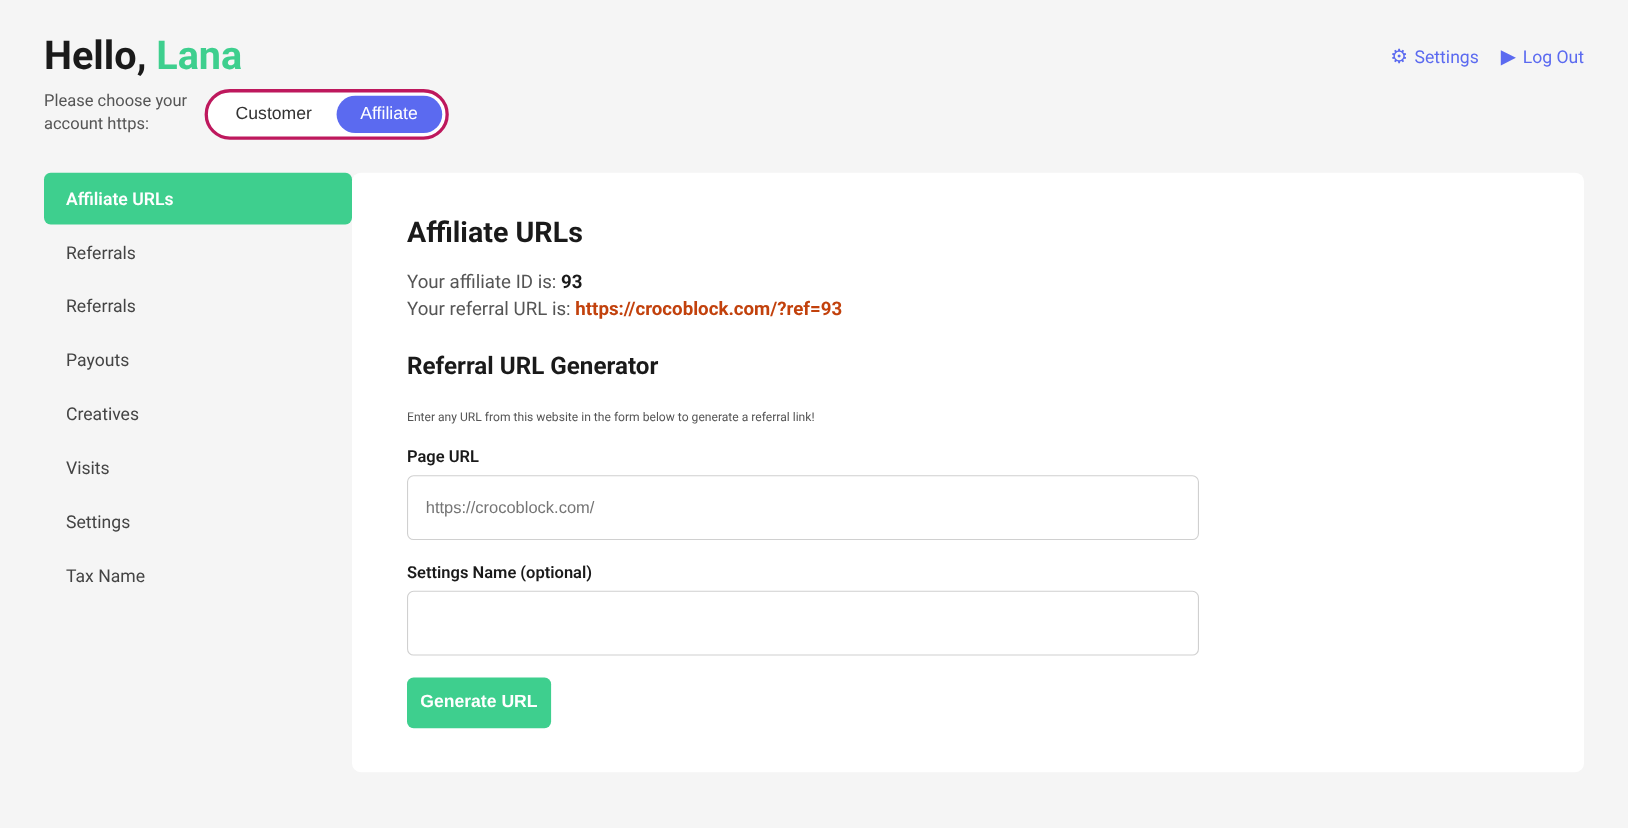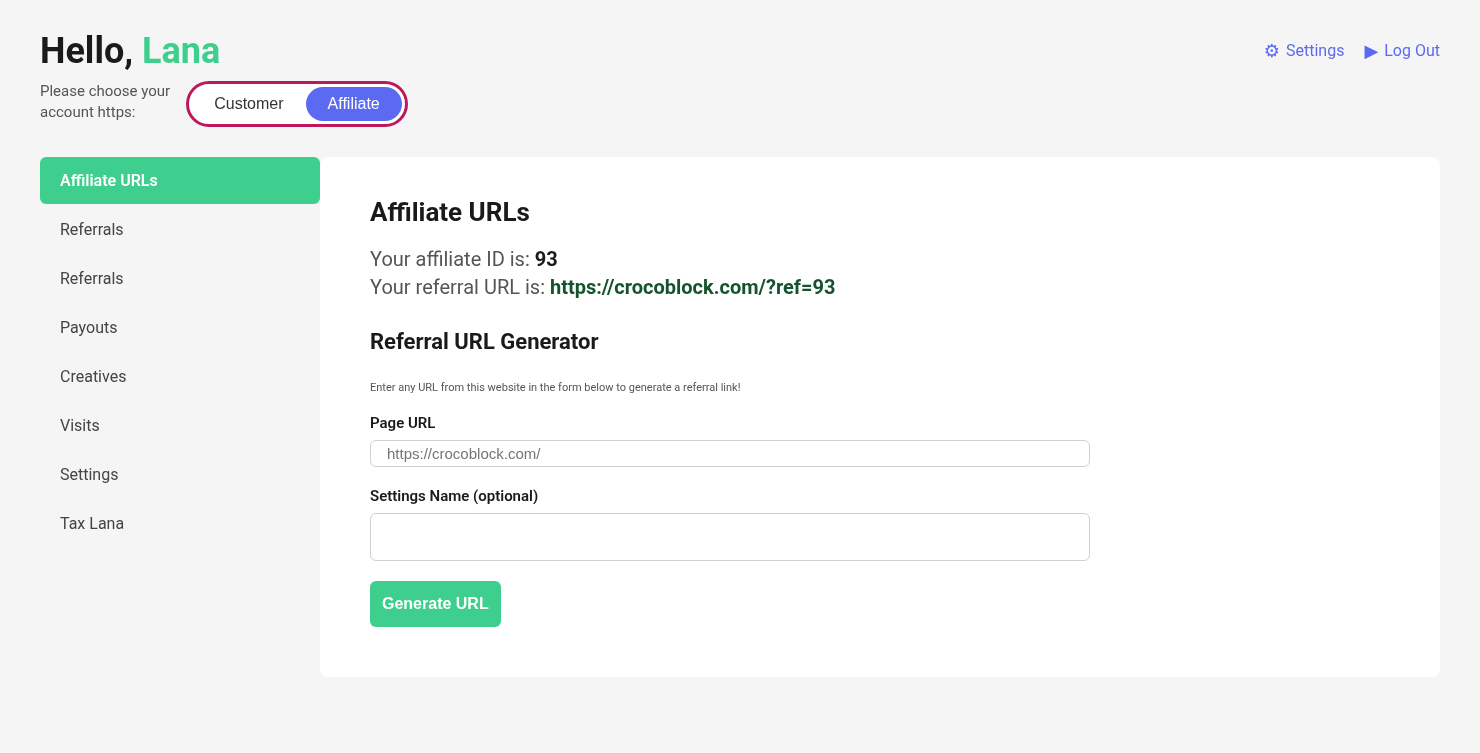--- a/index.html
+++ b/index.html
@@ -120,30 +120,30 @@
       padding: 40px 50px;
       min-height: 520px;
     }
     .content h2 {
       font-size: 26px;
       font-weight: 700;
       color: #1a1a1a;
       margin-bottom: 20px;
     }
     .info-text {
-      font-size: 20px;
+      font-size: 17px;
       color: #555;
       margin-bottom: 4px;
     }
     .info-text strong {
       color: #1a1a1a;
       font-weight: 700;
     }
     .info-text a {
-      color: #14532d;
+      color: #c2410c;
       font-weight: 700;
       text-decoration: none;
     }
     .section-title {
       font-size: 22px;
       font-weight: 700;
       color: #1a1a1a;
       margin-top: 30px;
       margin-bottom: 27px;
     }
@@ -158,21 +158,21 @@
     .form-label {
       display: block;
       font-size: 15px;
       font-weight: 600;
       color: #1a1a1a;
       margin-bottom: 8px;
     }
     .form-input {
       width: 100%;
       max-width: 720px;
-      padding: 4px 16px;
+      padding: 20px 16px;
       border: 1px solid #d0d0d0;
       border-radius: 6px;
       font-size: 15px;
       color: #aaa;
       background: #fff;
       outline: none;
     }
     .form-input.empty {
       min-height: 48px;
     }
@@ -239,21 +239,21 @@
       <a class="sidebar-item" href="#">
         <span>Creatives</span>
       </a>
       <a class="sidebar-item" href="#">
         <span>Visits</span>
       </a>
       <a class="sidebar-item" href="#">
         <span>Settings</span>
       </a>
       <a class="sidebar-item" href="#">
-        <span>Tax Lana</span>
+        <span>Tax Name</span>
       </a>
     </nav>
 
     <div class="content">
       <h2>Affiliate URLs</h2>
 
       <p class="info-text">
         <span>Your affiliate ID is: </span><strong>93</strong>
       </p>
       <p class="info-text">

